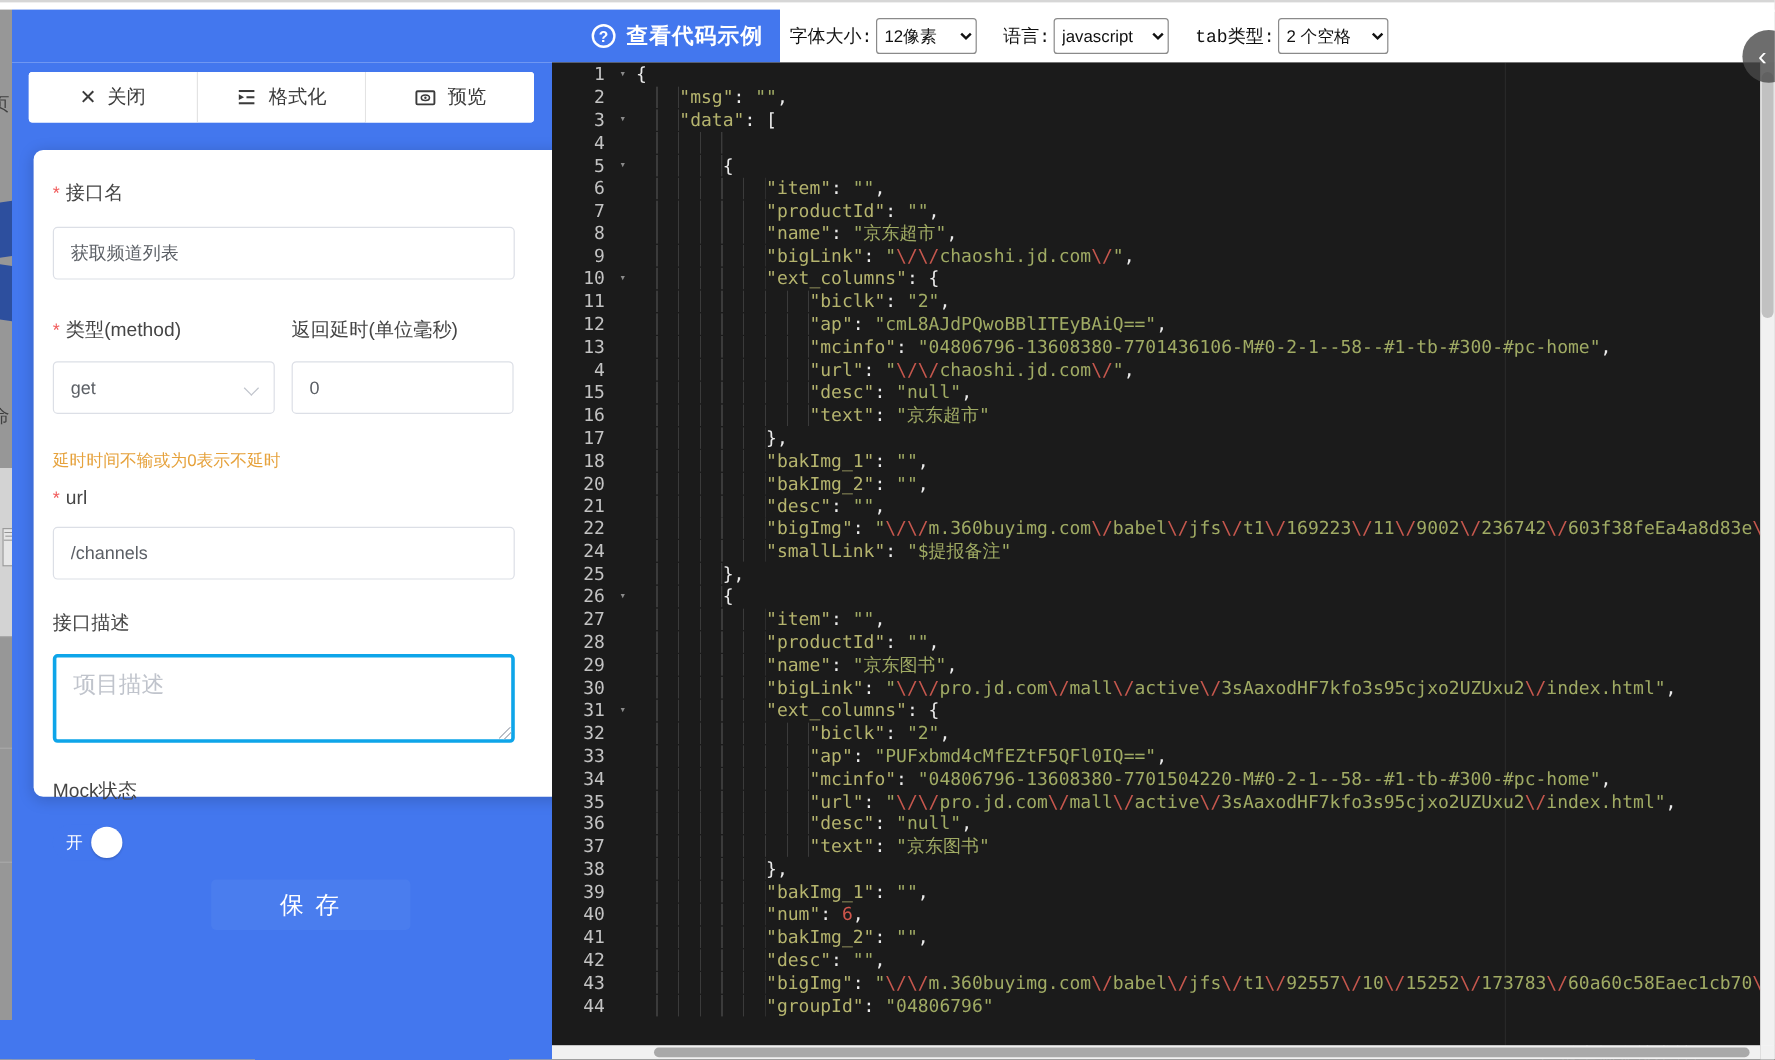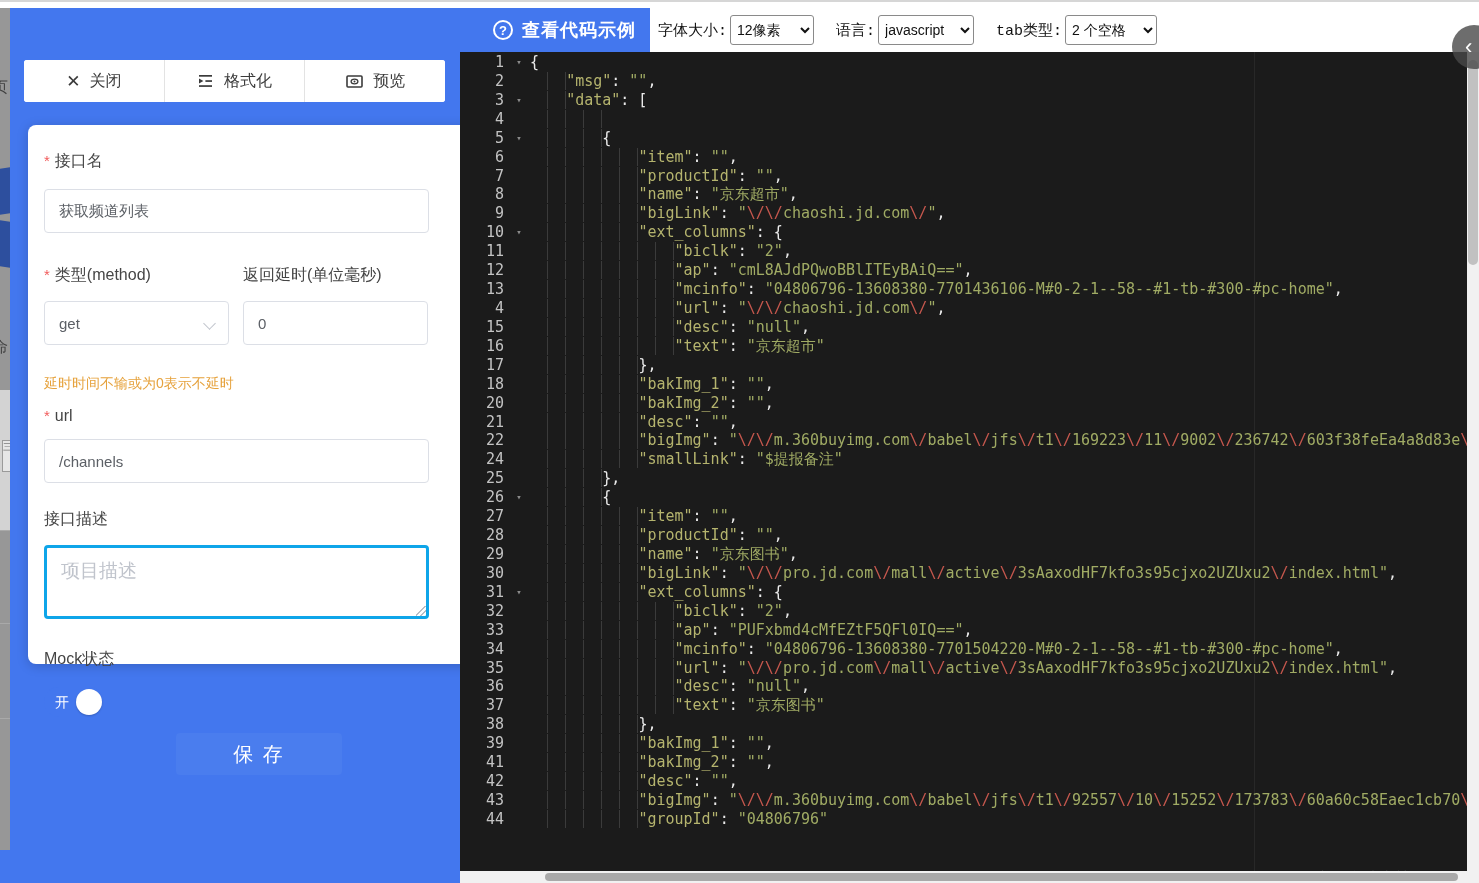--- a/index.html
+++ b/index.html
@@ -225,20 +225,21 @@
         <div class="cl"><span class="gn">30</span><span class="ga"></span><span class="ct"><span class="tk-ws">            </span><span class="tk-k">"bigLink"</span><span class="tk-p">: </span><span class="tk-s">"</span><span class="tk-e">\/\/</span><span class="tk-s">pro.jd.com</span><span class="tk-e">\/</span><span class="tk-s">mall</span><span class="tk-e">\/</span><span class="tk-s">active</span><span class="tk-e">\/</span><span class="tk-s">3sAaxodHF7kfo3s95cjxo2UZUxu2</span><span class="tk-e">\/</span><span class="tk-s">index.html"</span><span class="tk-p">,</span></span></div>
         <div class="cl"><span class="gn">31</span><span class="ga">▾</span><span class="ct"><span class="tk-ws">            </span><span class="tk-k">"ext_columns"</span><span class="tk-p">: {</span></span></div>
         <div class="cl"><span class="gn">32</span><span class="ga"></span><span class="ct"><span class="tk-ws">                </span><span class="tk-k">"biclk"</span><span class="tk-p">: </span><span class="tk-s">"2"</span><span class="tk-p">,</span></span></div>
         <div class="cl"><span class="gn">33</span><span class="ga"></span><span class="ct"><span class="tk-ws">                </span><span class="tk-k">"ap"</span><span class="tk-p">: </span><span class="tk-s">"PUFxbmd4cMfEZtF5QFl0IQ=="</span><span class="tk-p">,</span></span></div>
         <div class="cl"><span class="gn">34</span><span class="ga"></span><span class="ct"><span class="tk-ws">                </span><span class="tk-k">"mcinfo"</span><span class="tk-p">: </span><span class="tk-s">"04806796-13608380-7701504220-M#0-2-1--58--#1-tb-#300-#pc-home"</span><span class="tk-p">,</span></span></div>
         <div class="cl"><span class="gn">35</span><span class="ga"></span><span class="ct"><span class="tk-ws">                </span><span class="tk-k">"url"</span><span class="tk-p">: </span><span class="tk-s">"</span><span class="tk-e">\/\/</span><span class="tk-s">pro.jd.com</span><span class="tk-e">\/</span><span class="tk-s">mall</span><span class="tk-e">\/</span><span class="tk-s">active</span><span class="tk-e">\/</span><span class="tk-s">3sAaxodHF7kfo3s95cjxo2UZUxu2</span><span class="tk-e">\/</span><span class="tk-s">index.html"</span><span class="tk-p">,</span></span></div>
         <div class="cl"><span class="gn">36</span><span class="ga"></span><span class="ct"><span class="tk-ws">                </span><span class="tk-k">"desc"</span><span class="tk-p">: </span><span class="tk-s">"null"</span><span class="tk-p">,</span></span></div>
         <div class="cl"><span class="gn">37</span><span class="ga"></span><span class="ct"><span class="tk-ws">                </span><span class="tk-k">"text"</span><span class="tk-p">: </span><span class="tk-s">"京东图书"</span></span></div>
         <div class="cl"><span class="gn">38</span><span class="ga"></span><span class="ct"><span class="tk-ws">            </span><span class="tk-p">},</span></span></div>
         <div class="cl"><span class="gn">39</span><span class="ga"></span><span class="ct"><span class="tk-ws">            </span><span class="tk-k">"bakImg_1"</span><span class="tk-p">: </span><span class="tk-s">""</span><span class="tk-p">,</span></span></div>
+        <div class="cl"><span class="gn">40</span><span class="ga"></span><span class="ct"><span class="tk-ws">            </span><span class="tk-k">"num"</span><span class="tk-p">: </span><span class="tk-n">6</span><span class="tk-p">,</span></span></div>
         <div class="cl"><span class="gn">41</span><span class="ga"></span><span class="ct"><span class="tk-ws">            </span><span class="tk-k">"bakImg_2"</span><span class="tk-p">: </span><span class="tk-s">""</span><span class="tk-p">,</span></span></div>
         <div class="cl"><span class="gn">42</span><span class="ga"></span><span class="ct"><span class="tk-ws">            </span><span class="tk-k">"desc"</span><span class="tk-p">: </span><span class="tk-s">""</span><span class="tk-p">,</span></span></div>
         <div class="cl"><span class="gn">43</span><span class="ga"></span><span class="ct"><span class="tk-ws">            </span><span class="tk-k">"bigImg"</span><span class="tk-p">: </span><span class="tk-s">"</span><span class="tk-e">\/\/</span><span class="tk-s">m.360buyimg.com</span><span class="tk-e">\/</span><span class="tk-s">babel</span><span class="tk-e">\/</span><span class="tk-s">jfs</span><span class="tk-e">\/</span><span class="tk-s">t1</span><span class="tk-e">\/</span><span class="tk-s">92557</span><span class="tk-e">\/</span><span class="tk-s">10</span><span class="tk-e">\/</span><span class="tk-s">15252</span><span class="tk-e">\/</span><span class="tk-s">173783</span><span class="tk-e">\/</span><span class="tk-s">60a60c58Eaec1cb70</span><span class="tk-e">\</span></span></div>
         <div class="cl"><span class="gn">44</span><span class="ga"></span><span class="ct"><span class="tk-ws">            </span><span class="tk-k">"groupId"</span><span class="tk-p">: </span><span class="tk-s">"04806796"</span></span></div>
       </div>
   </div>
 
   <div class="watermark">@稀土掘金技术社区</div>
 
   <div class="vscroll">

